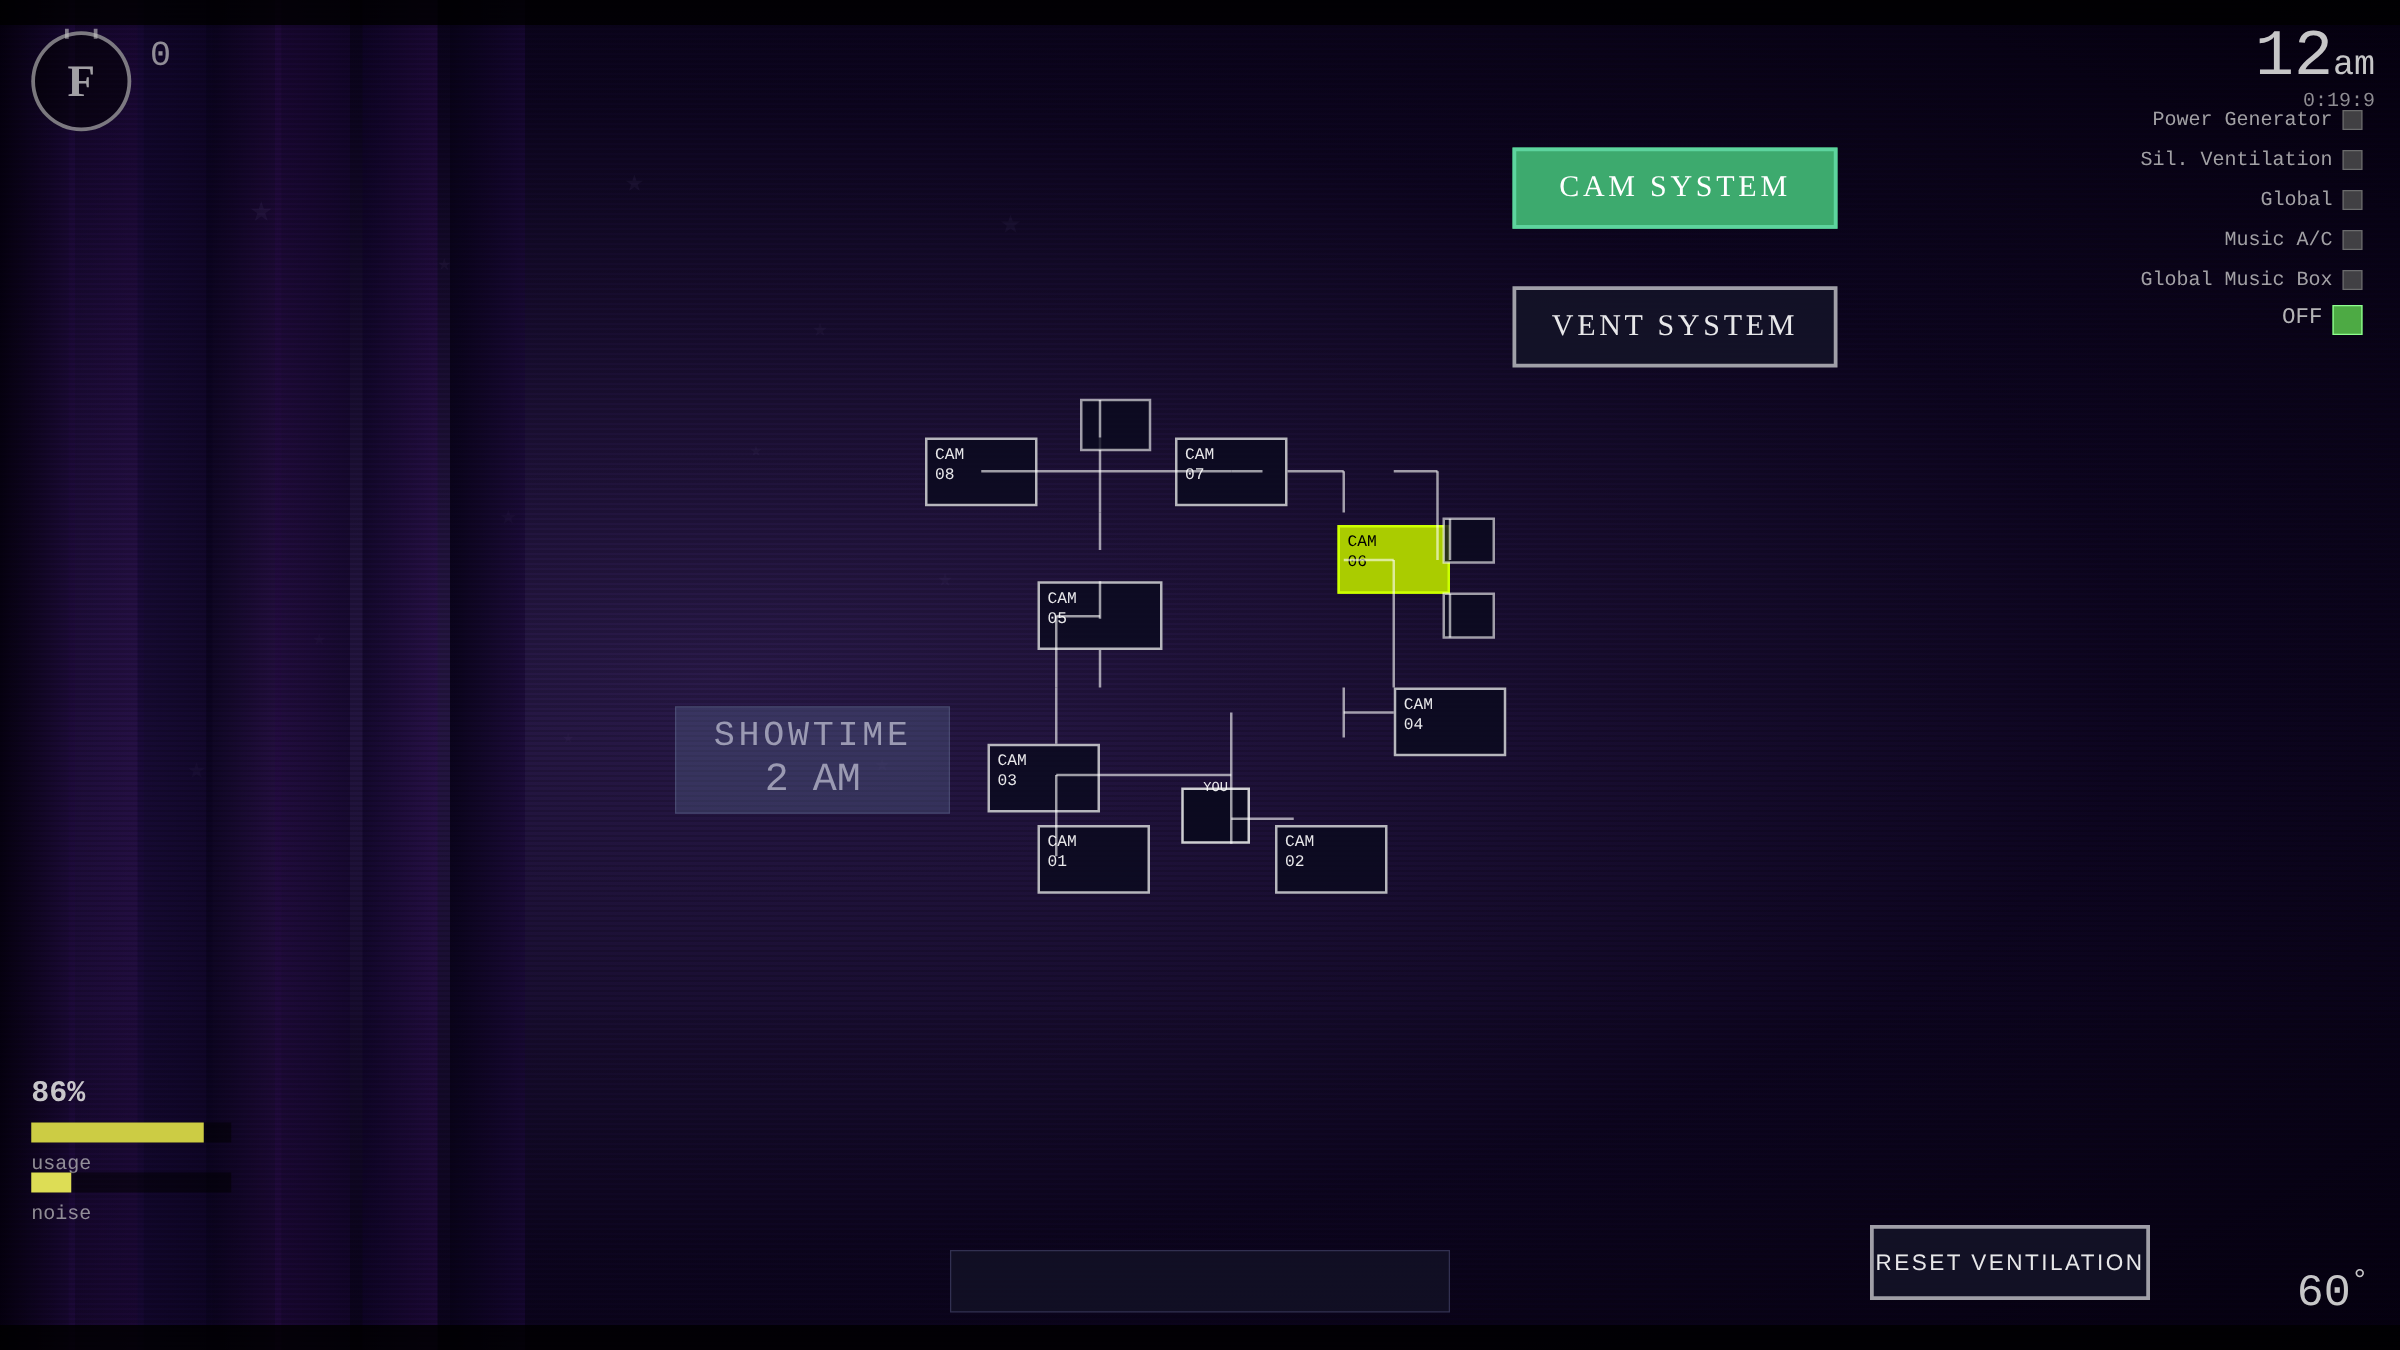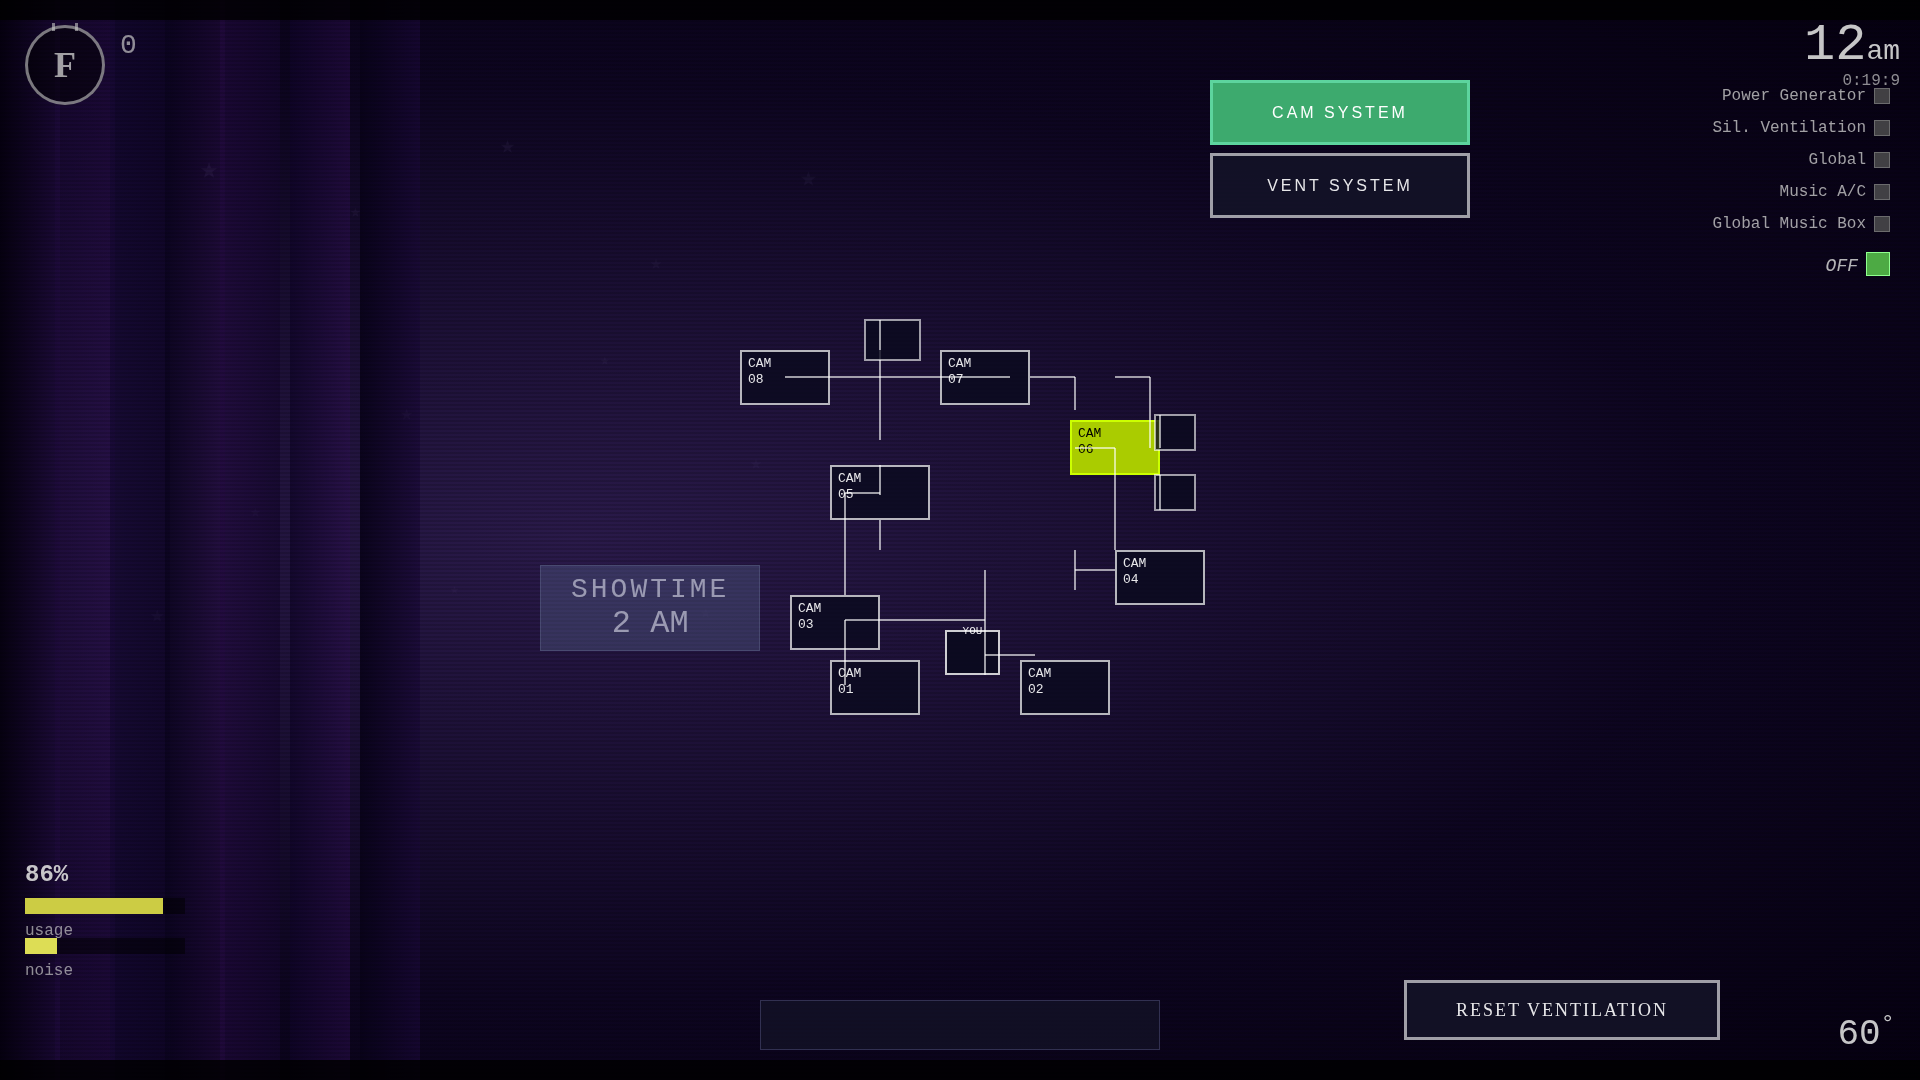--- a/index.html
+++ b/index.html
@@ -156,28 +156,29 @@
       display: flex;
       flex-direction: column;
       gap: 8px;
     }
     .sys-btn {
       width: 260px;
       height: 65px;
       border: 3px solid rgba(255,255,255,0.6);
       background: rgba(20,20,40,0.85);
       color: rgba(255,255,255,0.9);
-      font-family: Liberation Sans, sans-serif;
-      font-size: 16px;
+      font-family: Liberation Serif, serif;
+      font-size: 24px;
       letter-spacing: 3px;
       cursor: pointer;
       display: flex;
       align-items: center;
       justify-content: center;
       text-transform: uppercase;
+      margin-top: 38px;
     }
     .sys-btn.active {
       background: #3daa6e;
       border-color: #5dd49e;
       color: white;
     }
 
     
     .controls-panel {
       position: absolute;
@@ -208,25 +209,24 @@
       border: 1px solid rgba(150,150,150,0.5);
       flex-shrink: 0;
     }
     .control-indicator.green {
       background: #4daa44;
     }
 
     
     .off-btn {
       display: flex;
-      align-items: flex-end;
+      align-items: flex-start;
       justify-content: flex-end;
       gap: 8px;
       margin-top: 4px;
-      font-style: italic;
     }
     .off-label {
       color: rgba(200,200,200,0.9);
       font-size: 18px;
       font-family: 'Courier New', monospace;
     }
     .off-indicator {
       width: 24px;
       height: 24px;
       background: #4ddd44;
@@ -359,26 +359,26 @@
       background: rgba(20,20,40,0.7);
       border: 1px solid rgba(100,100,150,0.4);
     }
 
     
     .reset-btn {
       position: absolute;
       bottom: 40px;
       right: 200px;
       z-index: 10;
-      width: 316px;
+      width: 224px;
       height: 60px;
       background: rgba(20,20,40,0.85);
       border: 3px solid rgba(255,255,255,0.6);
       color: rgba(255,255,255,0.9);
-      font-family: Liberation Serif, serif;
+      font-family: Liberation Sans, sans-serif;
       font-size: 18px;
       letter-spacing: 2px;
       cursor: pointer;
       display: flex;
       align-items: center;
       justify-content: center;
     }
 
     
     .temperature {

